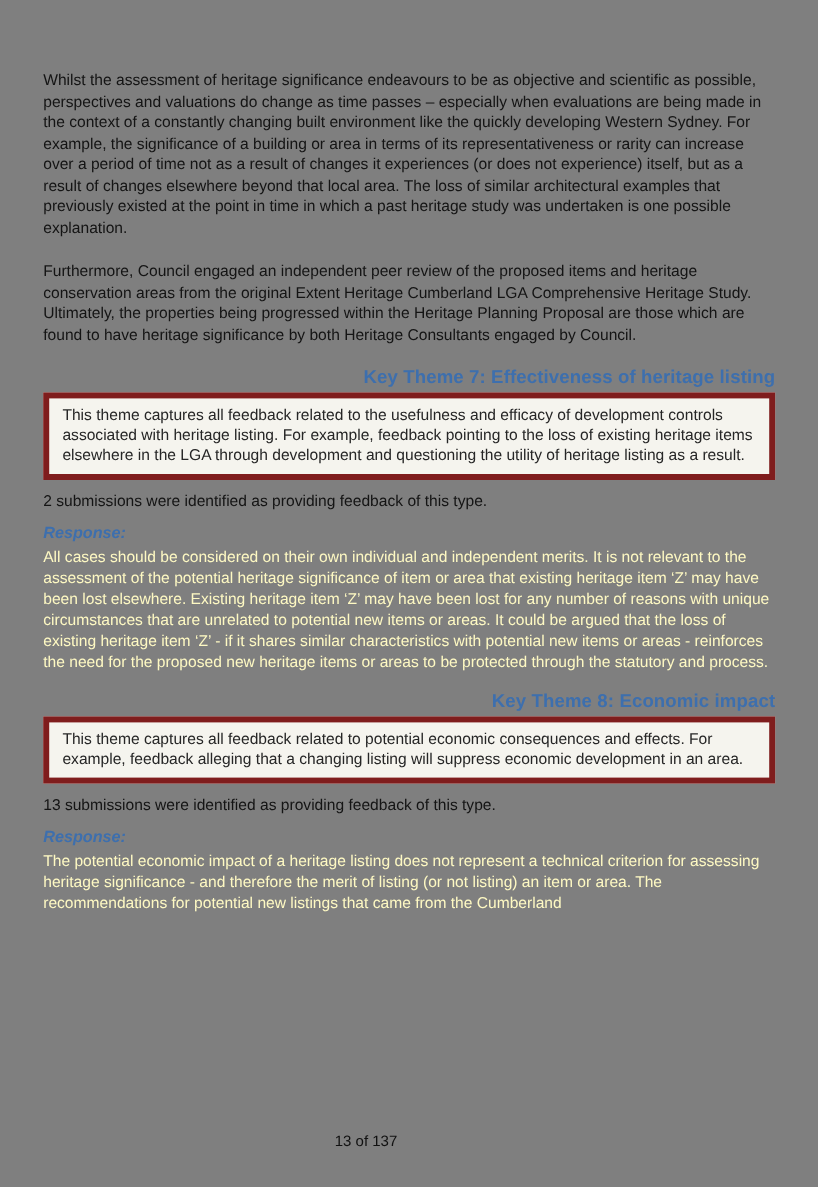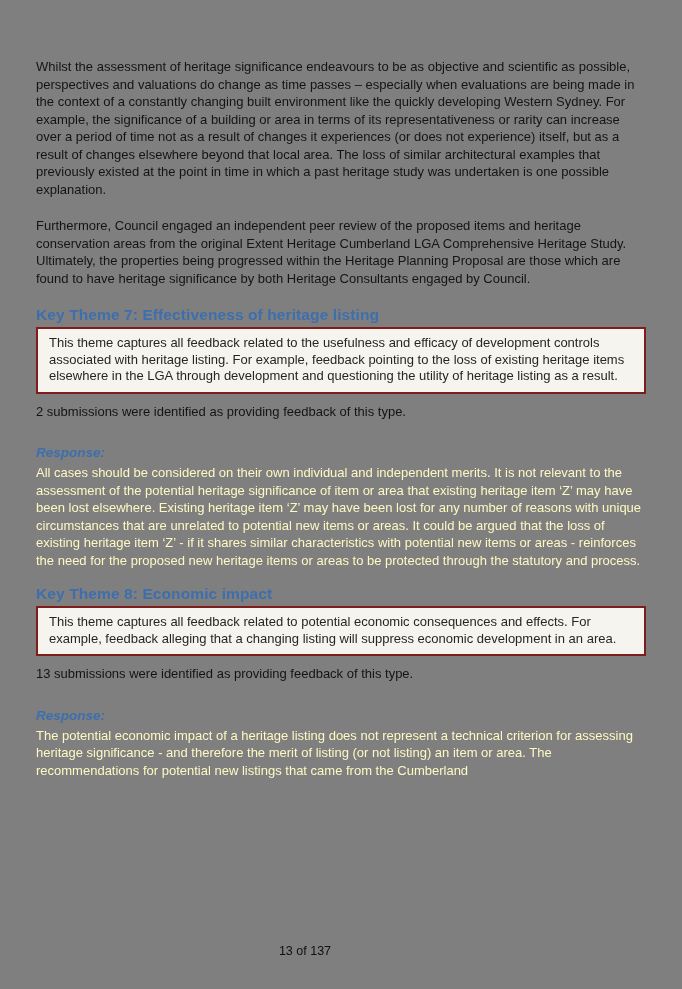--- a/index.html
+++ b/index.html
@@ -22,42 +22,43 @@
     line-height: 17.5px;
     margin: 0 0 19px 0;
     color: #141414;
   }
   .theme-heading {
     font-size: 15.5px;
     font-weight: bold;
     color: #3d6fae;
     margin: 16px 0 3px 0;
     letter-spacing: 0.1px;
+    text-align: right;
   }
   .theme-box {
-    border: 2px solid #7f1d1d;
+    border: 5px solid #7f1d1d;
     background: #f5f4ee;
     padding: 6px 11px 7px 11px;
     font-size: 13px;
     line-height: 16.5px;
     color: #262626;
   }
   .submissions-line {
     font-size: 13px;
     line-height: 17.5px;
     margin: 9px 0 0 0;
     color: #141414;
   }
   .response-label {
     color: #3d6fae;
     font-style: italic;
     font-weight: bold;
     font-size: 13.5px;
     line-height: 18px;
-    margin: 24px 0 2px 0;
+    margin: 9px 0 2px 0;
   }
   .response-text {
     font-size: 13px;
     line-height: 17.5px;
     margin: 0;
     color: #fef9c3;
   }
   .page-footer {
     position: absolute;
     top: 944px;

